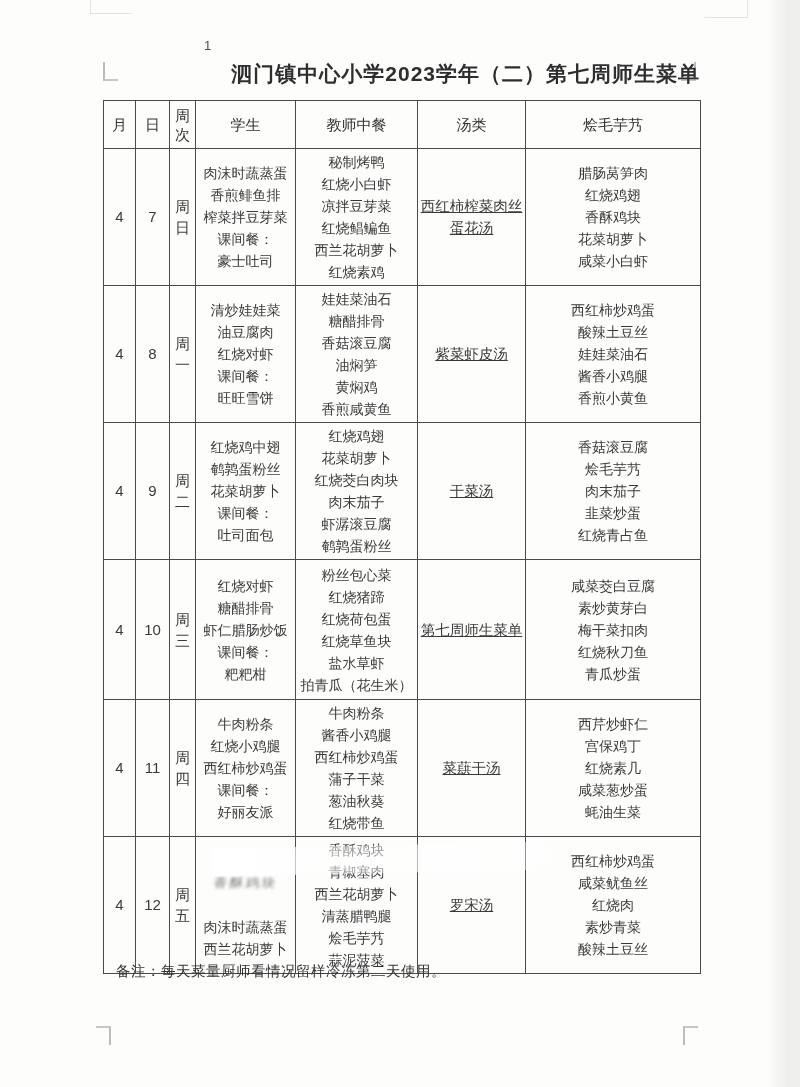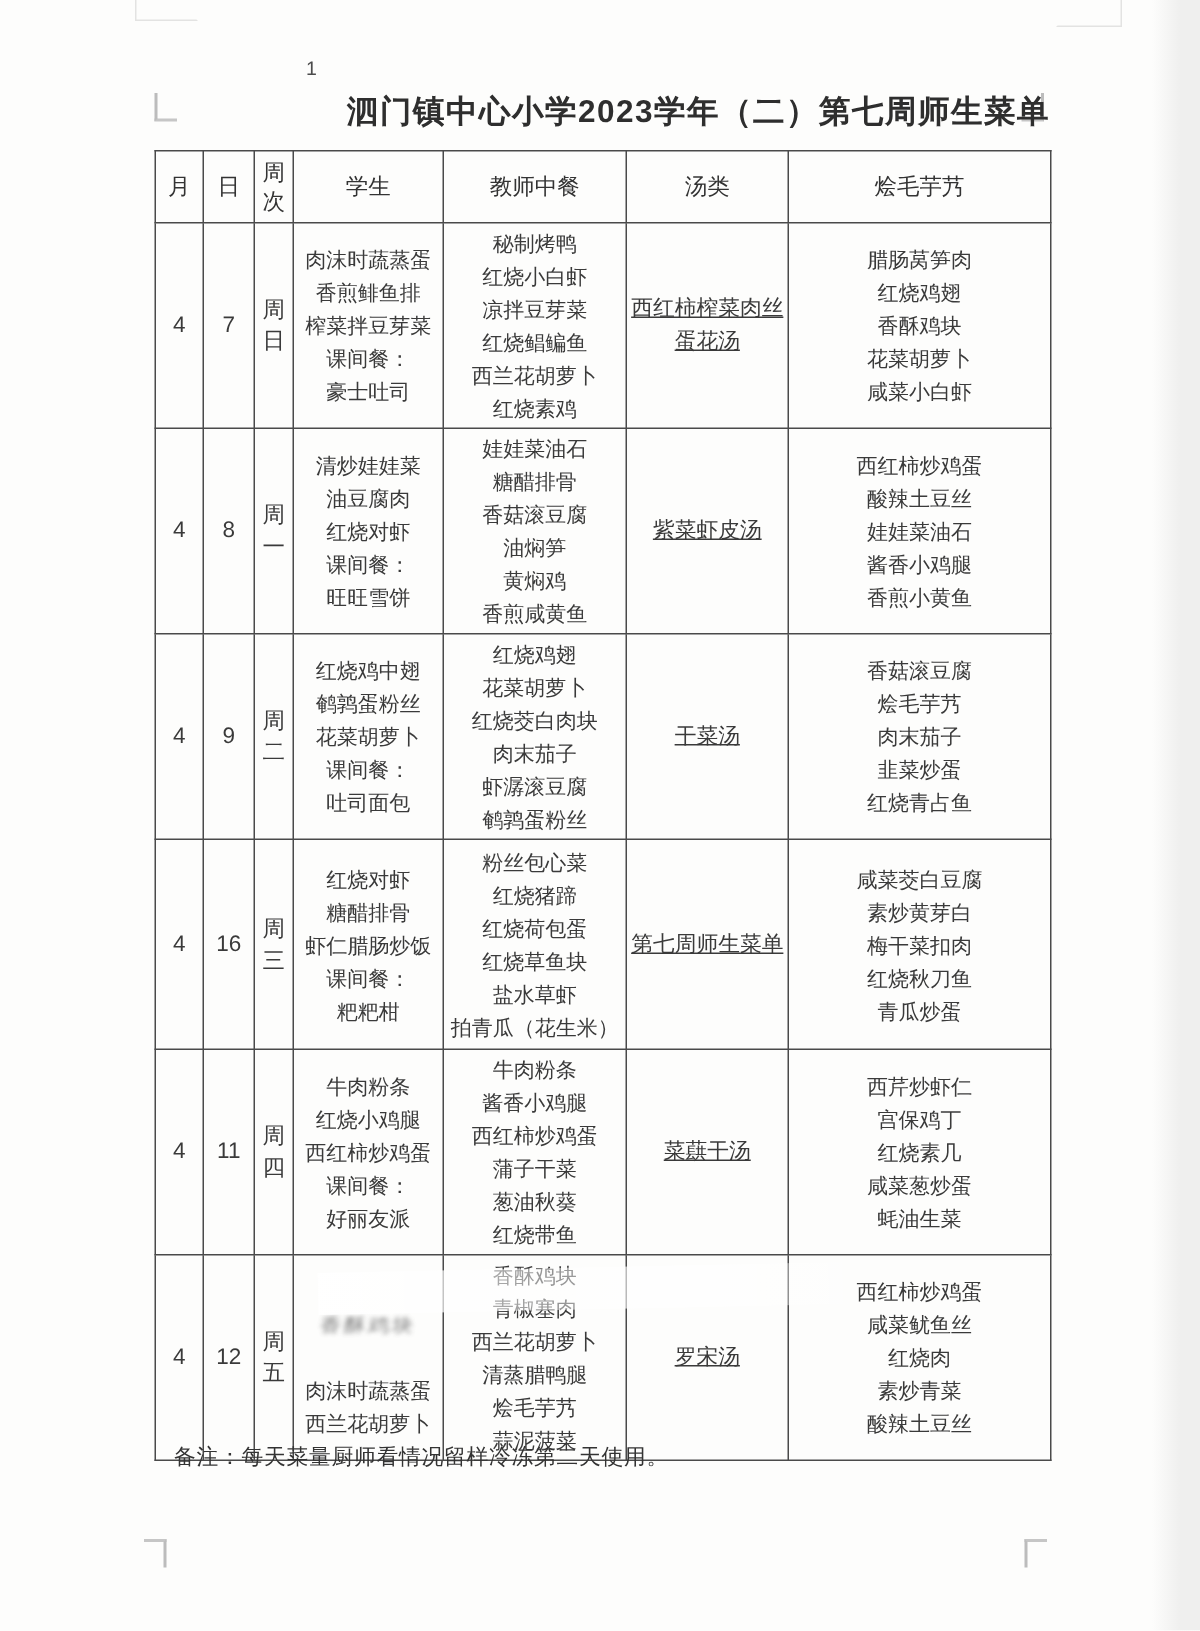--- a/index.html
+++ b/index.html
@@ -190,21 +190,21 @@
     <td class="soup-cell">干菜汤</td>
     <td>香菇滚豆腐
 烩毛芋艿
 肉末茄子
 韭菜炒蛋
 红烧青占鱼</td>
   </tr>
 
   <tr class="row-tall">
     <td class="num">4</td>
-    <td class="num">16</td>
+    <td class="num">10</td>
     <td class="weekday">周三</td>
     <td>红烧对虾
 糖醋排骨
 虾仁腊肠炒饭
 课间餐：
 粑粑柑</td>
     <td>粉丝包心菜
 红烧猪蹄
 红烧荷包蛋
 红烧草鱼块

